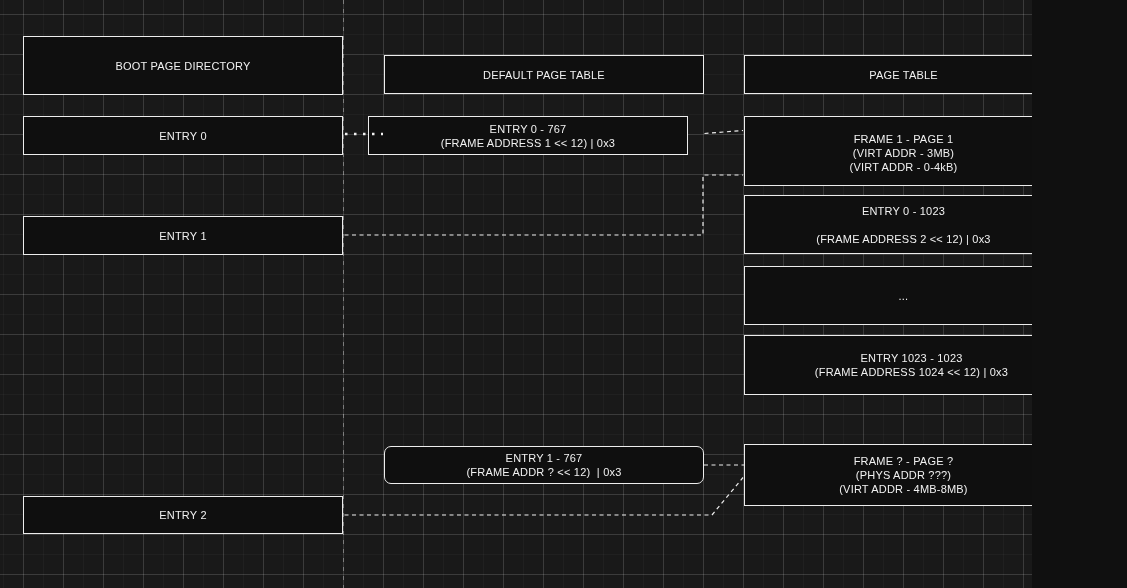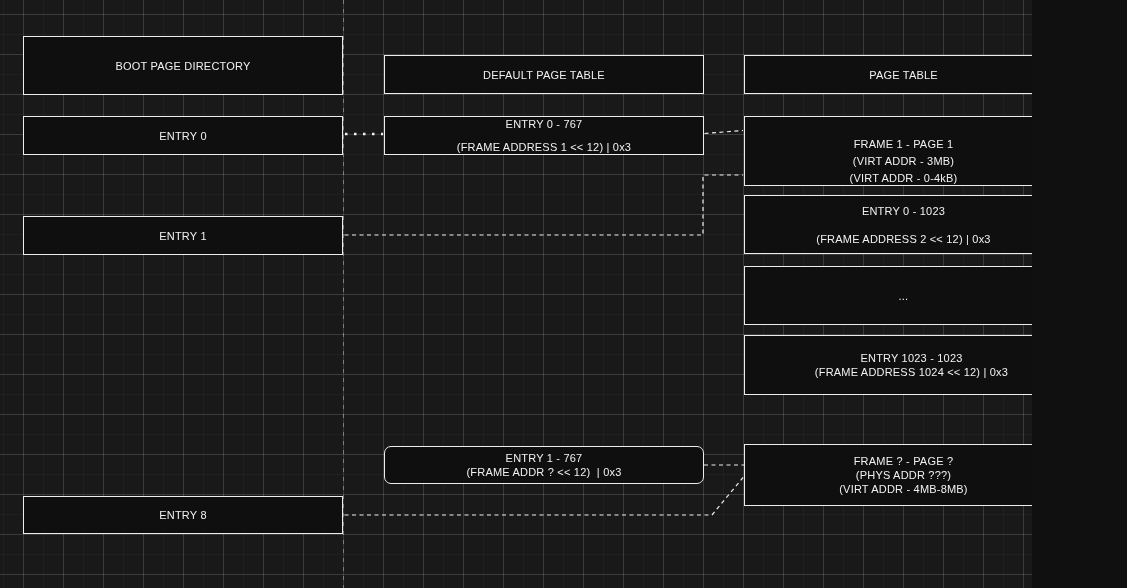--- a/index.html
+++ b/index.html
@@ -35,39 +35,39 @@
     box-sizing: border-box;
     background: #0f0f0f;
     border: 1.5px solid #ededed;
     display: flex;
     flex-direction: column;
     justify-content: center;
     align-items: center;
     z-index: 2;
   }
   .box.align-top {
-    justify-content: space-between;
-    padding-top: 20px;
+    justify-content: center;
+    padding-top: 4px;
   }
   .line {
     color: #f1f1f1;
     font-size: 11px;
     line-height: 14px;
     min-height: 14px;
     white-space: pre;
     text-align: center;
     letter-spacing: 0.2px;
   }
   
   #b-boot        { left: 23px;  top: 36px;  width: 320px; height: 59px; }
   #b-entry0      { left: 23px;  top: 116px; width: 320px; height: 39px; }
   #b-entry1      { left: 23px;  top: 216px; width: 320px; height: 39px; }
   #b-entry2      { left: 23px;  top: 496px; width: 320px; height: 38px; }
   #b-defaultpt   { left: 384px; top: 55px;  width: 320px; height: 39px; align-items: center; }
-  #b-entry0-767  { left: 384px; top: 116px; width: 320px; height: 39px; justify-content: space-between; }
+  #b-entry0-767  { left: 368px; top: 116px; width: 320px; height: 39px; }
   #b-entry1-767  { left: 384px; top: 446px; width: 320px; height: 38px; border-radius: 7px; }
   #b-pagetable   { left: 744px; top: 55px;  width: 319px; height: 39px; }
   #b-frame1      { left: 744px; top: 116px; width: 319px; height: 70px; }
   #b-entry0-1023 { left: 744px; top: 195px; width: 319px; height: 59px; align-items: center; }
   #b-ellipsis    { left: 744px; top: 266px; width: 319px; height: 59px; }
   #b-entry1023   { left: 744px; top: 335px; width: 319px; height: 60px; padding-left: 16px; }
   #b-frameq      { left: 744px; top: 444px; width: 319px; height: 62px; }
   .underlay { z-index: 1; }
   .overlay  { z-index: 3; }
 </style>
@@ -83,21 +83,21 @@
   <div class="box" id="b-boot">
     <div class="line">BOOT PAGE DIRECTORY</div>
   </div>
   <div class="box" id="b-entry0">
     <div class="line">ENTRY 0</div>
   </div>
   <div class="box" id="b-entry1">
     <div class="line">ENTRY 1</div>
   </div>
   <div class="box" id="b-entry2">
-    <div class="line">ENTRY 8</div>
+    <div class="line">ENTRY 2</div>
   </div>
 
   <div class="box" id="b-defaultpt">
     <div class="line">DEFAULT PAGE TABLE</div>
   </div>
   <div class="box" id="b-entry0-767">
     <div class="line">ENTRY 0 - 767</div>
     <div class="line">(FRAME ADDRESS 1 &lt;&lt; 12) | 0x3</div>
   </div>
   <div class="box" id="b-entry1-767">

